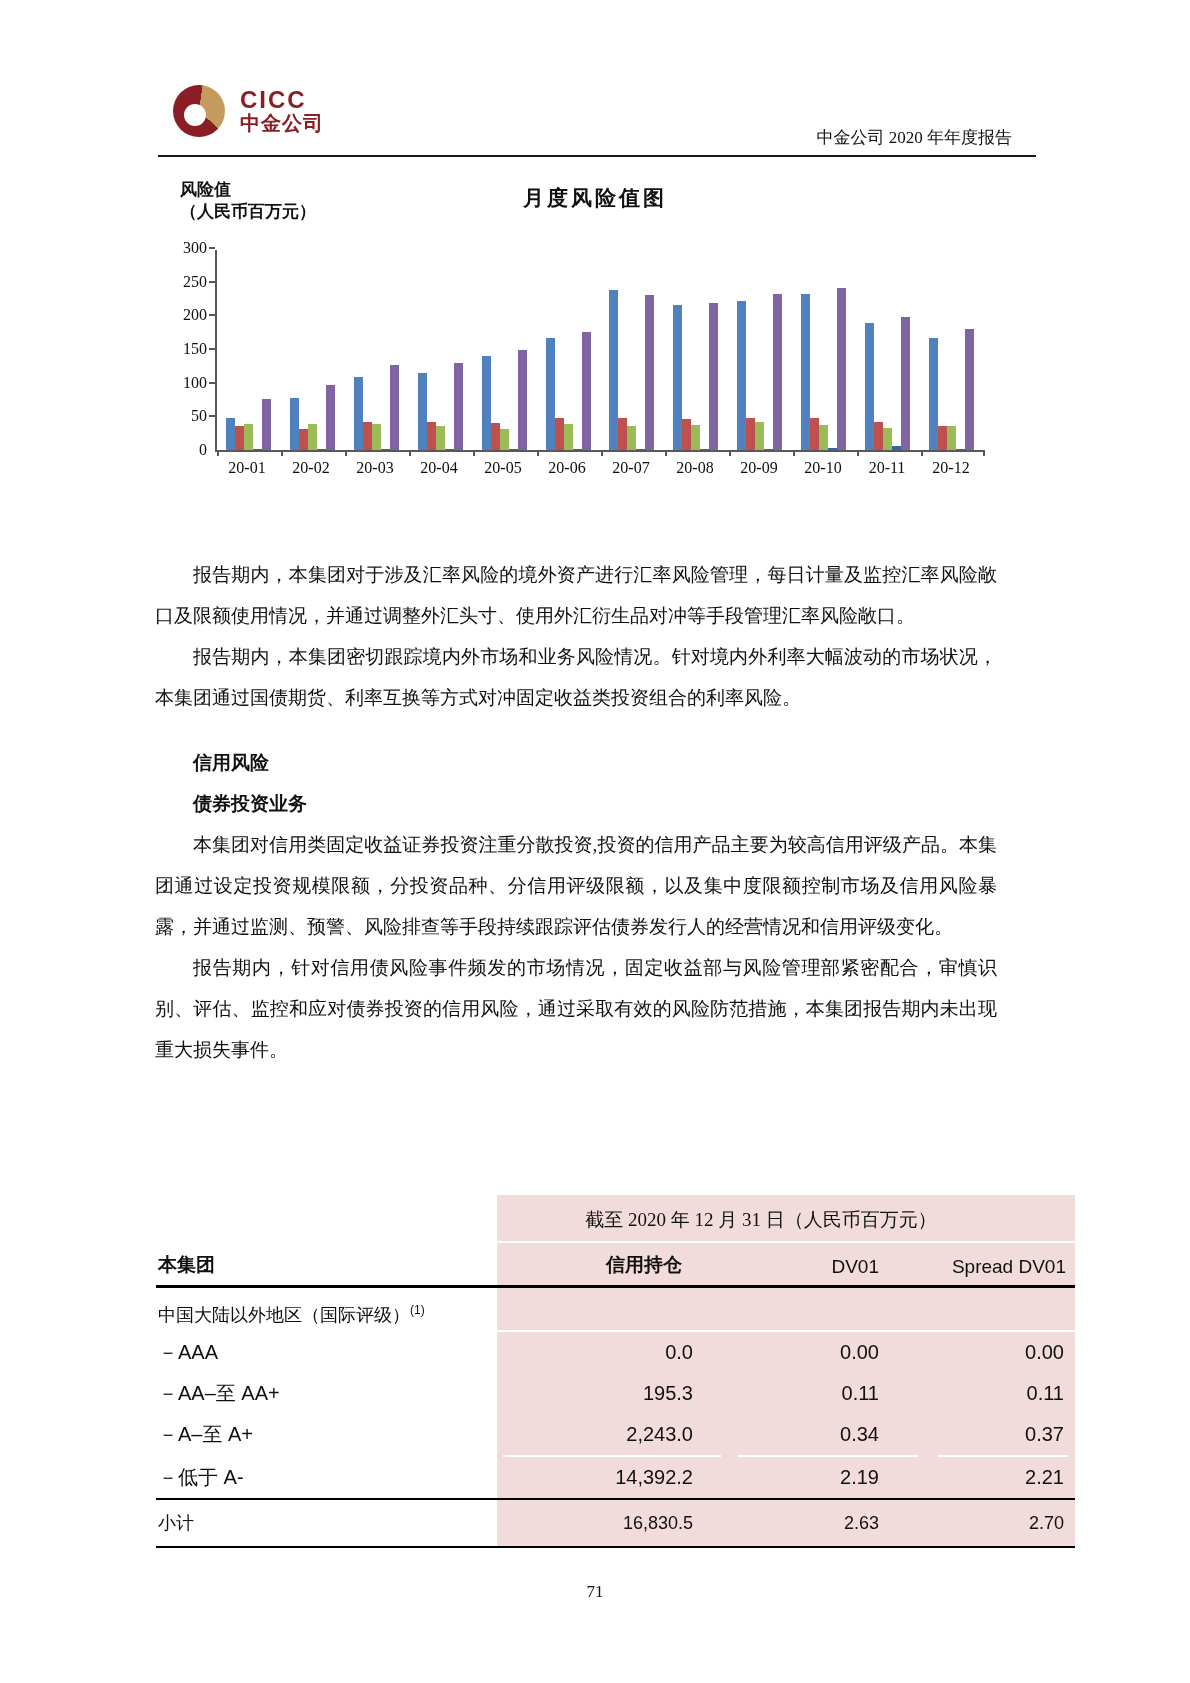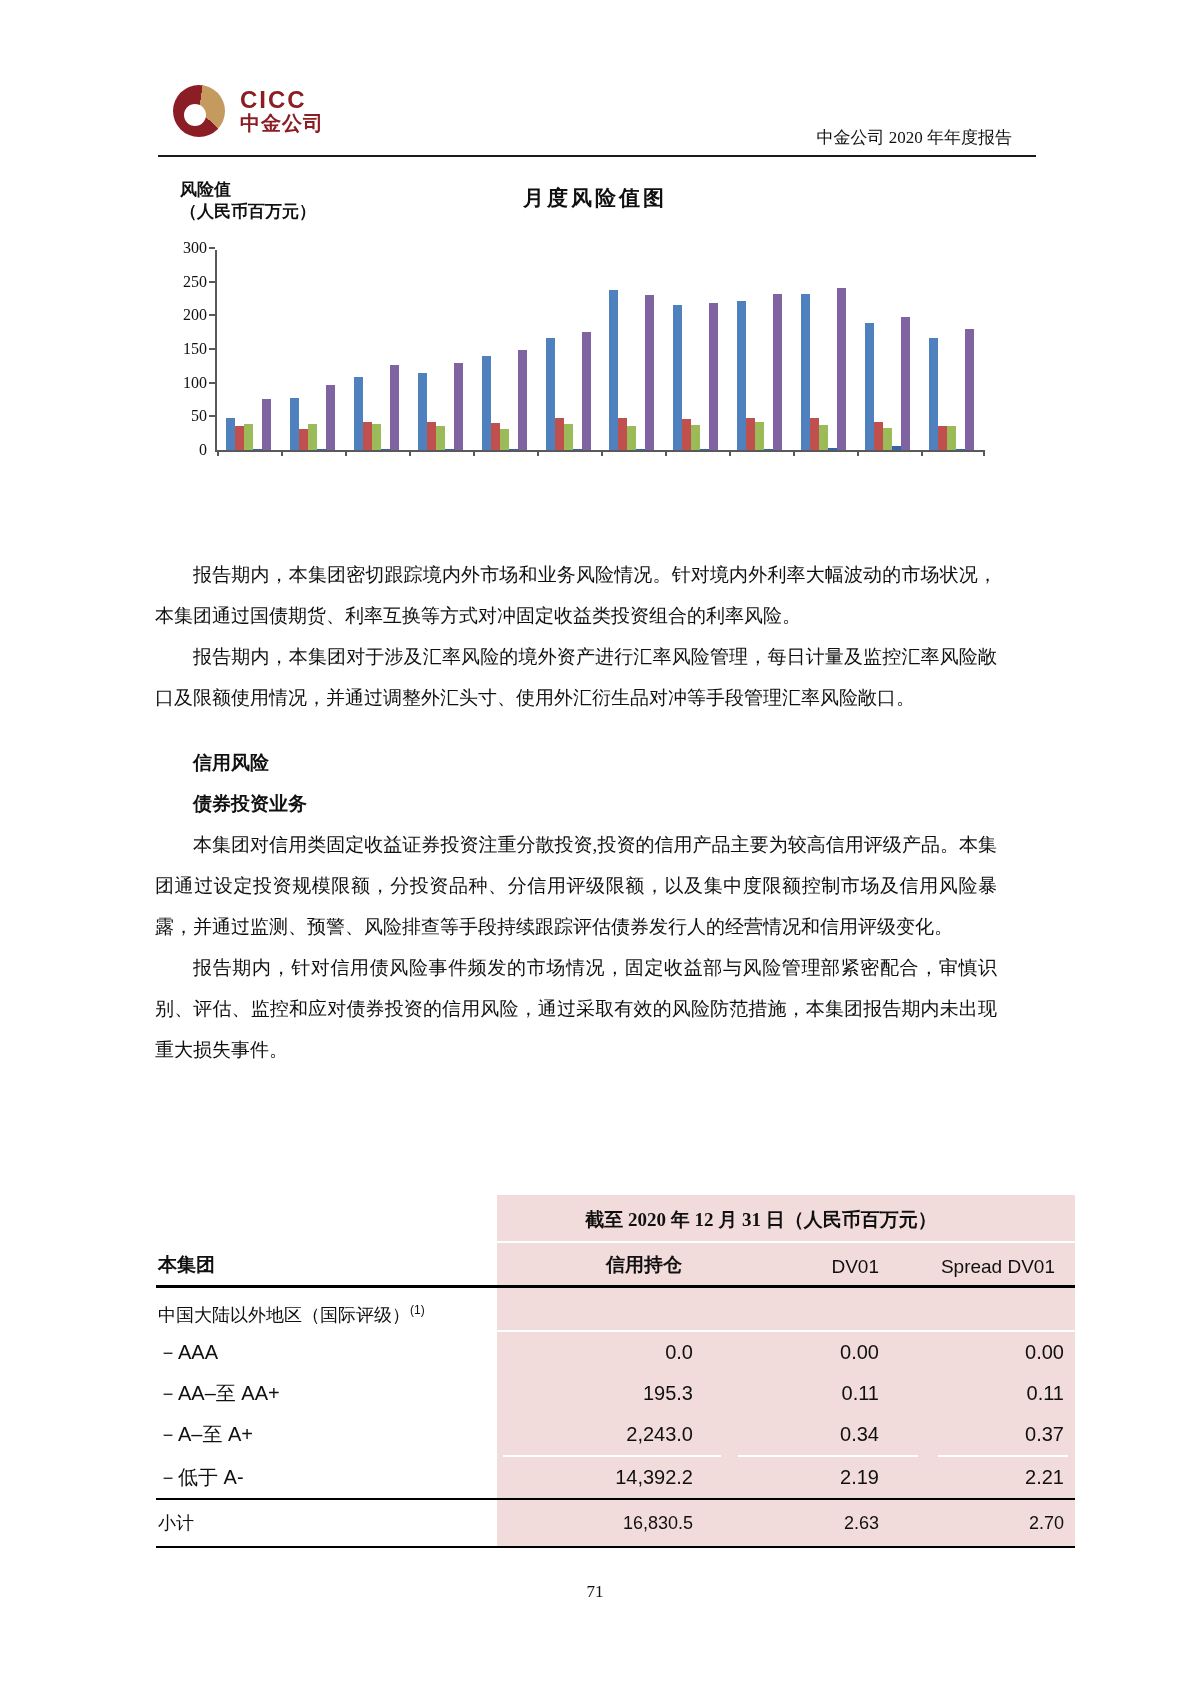--- a/index.html
+++ b/index.html
@@ -50,27 +50,27 @@
   .para { text-indent:2em; }
   .heading { font-weight:bold; text-indent:2em; }
   .gap-top { margin-top:24px; }
 
   
   .table-block { position:absolute; left:156px; top:1190px; width:919px;
     background:linear-gradient(to right, rgba(0,0,0,0) 0 341px, #f2dcdb 341px);
     font-family:"Liberation Sans","DejaVu Sans",sans-serif; }
   .t-caption { height:46px; line-height:50px; position:relative;
     font-family:"Liberation Serif","DejaVu Serif",serif; font-size:19px; }
-  .t-caption-text { position:absolute; left:341px; width:528px; text-align:center;font-weight:bold; }
+  .t-caption-text { position:absolute; left:341px; width:528px; text-align:center; }
   .t-sep-white { height:2px; margin-left:341px; width:578px; background:#fff; }
   .t-header { height:42px; position:relative; font-size:19px; }
   .th-group  { position:absolute; left:2px;  bottom:7px; font-weight:bold; }
   .th-credit { position:absolute; left:400px; width:176px; text-align:center; bottom:7px; font-weight:bold; }
   .th-dv01   { position:absolute; right:196px; bottom:7px; }
-  .th-spread { position:absolute; right:20px;  bottom:7px; }
+  .th-spread { position:absolute; right:9px;  bottom:7px; }
   .t-line-black { height:3px; background:#000; }
   .t-line-black.thin { height:2px; }
   .t-group-row { height:42px; line-height:45px; position:relative; font-size:18px; }
   .t-group-row sup { font-size:12px; }
   .trow { height:41px; line-height:41px; position:relative; font-size:20px; }
   .tlabel { position:absolute; left:2px; }
   .tnum { position:absolute; }
   .col-credit { right:382px; }
   .col-dv01   { right:196px; }
   .col-spread { right:11px;  }
@@ -209,25 +209,39 @@
           <div class="bar" style="height: 132.6px; background: rgb(128, 100, 162);"></div>
         </div>
         <div class="bar-group">
           <div class="bar" style="height: 112.4px; background: rgb(78, 129, 189);"></div>
           <div class="bar" style="height: 23.6px; background: rgb(192, 80, 77);"></div>
           <div class="bar" style="height: 24.2px; background: rgb(155, 187, 89);"></div>
           <div class="bar" style="height: 1.3px; background: rgb(53, 101, 168);"></div>
           <div class="bar" style="height: 121.2px; background: rgb(128, 100, 162);"></div>
         </div>
       </div>
+    <div class="x-axis-labels">
+        <div class="xlabel">20-01</div>
+        <div class="xlabel">20-02</div>
+        <div class="xlabel">20-03</div>
+        <div class="xlabel">20-04</div>
+        <div class="xlabel">20-05</div>
+        <div class="xlabel">20-06</div>
+        <div class="xlabel">20-07</div>
+        <div class="xlabel">20-08</div>
+        <div class="xlabel">20-09</div>
+        <div class="xlabel">20-10</div>
+        <div class="xlabel">20-11</div>
+        <div class="xlabel">20-12</div>
+      </div>
   </div>
 
   <div class="body-text">
+    <div class="para">报告期内，本集团对于涉及汇率风险的境外资产进行汇率风险管理，每日计量及监控汇率风险敞口及限额使用情况，并通过调整外汇头寸、使用外汇衍生品对冲等手段管理汇率风险敞口。</div>
     <div class="para">报告期内，本集团密切跟踪境内外市场和业务风险情况。针对境内外利率大幅波动的市场状况，本集团通过国债期货、利率互换等方式对冲固定收益类投资组合的利率风险。</div>
-    <div class="para">报告期内，本集团对于涉及汇率风险的境外资产进行汇率风险管理，每日计量及监控汇率风险敞口及限额使用情况，并通过调整外汇头寸、使用外汇衍生品对冲等手段管理汇率风险敞口。</div>
     <div class="heading gap-top">信用风险</div>
     <div class="heading">债券投资业务</div>
     <div class="para">本集团对信用类固定收益证券投资注重分散投资,投资的信用产品主要为较高信用评级产品。本集团通过设定投资规模限额，分投资品种、分信用评级限额，以及集中度限额控制市场及信用风险暴露，并通过监测、预警、风险排查等手段持续跟踪评估债券发行人的经营情况和信用评级变化。</div>
     <div class="para">报告期内，针对信用债风险事件频发的市场情况，固定收益部与风险管理部紧密配合，审慎识别、评估、监控和应对债券投资的信用风险，通过采取有效的风险防范措施，本集团报告期内未出现重大损失事件。</div>
   </div>
 
   <div class="table-block">
     <div class="t-caption">
       <span class="t-caption-text">截至 2020 年 12 月 31 日（人民币百万元）</span>
     </div>

